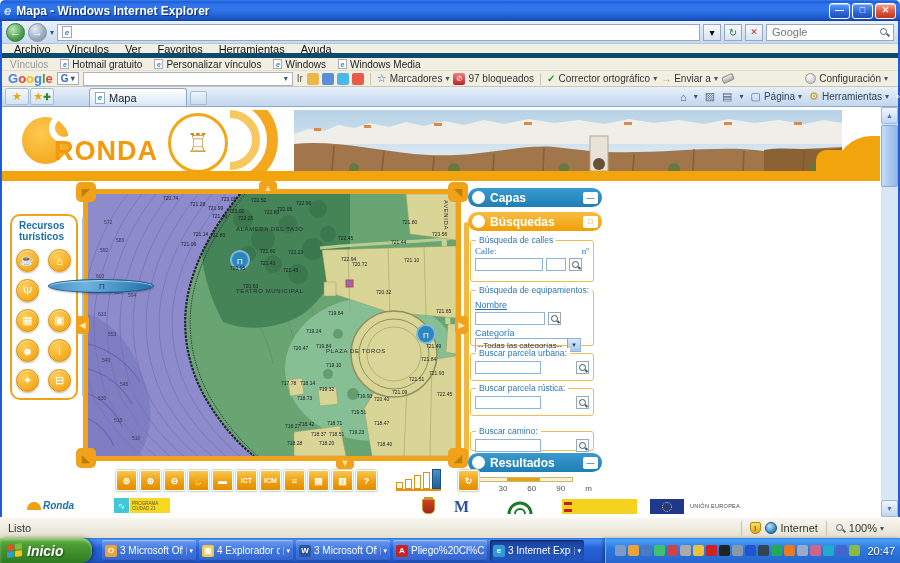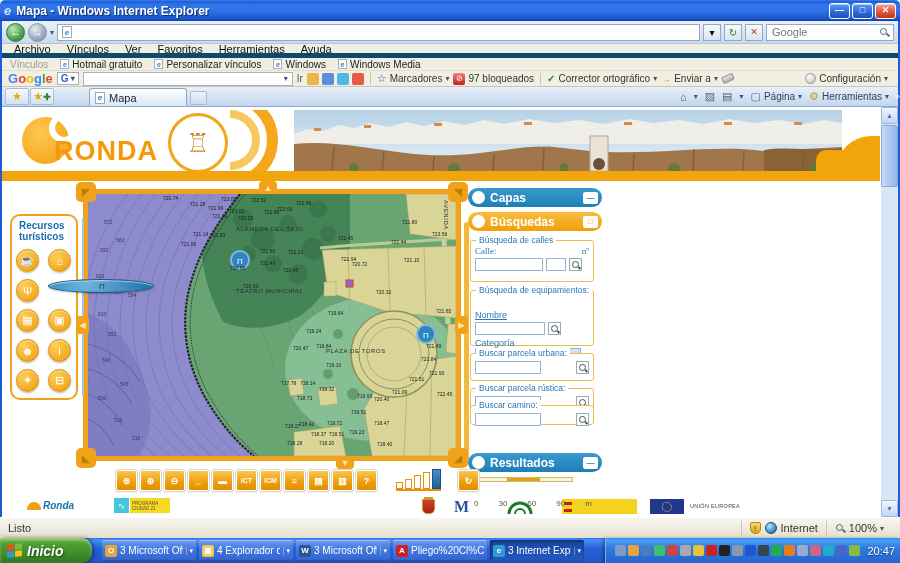--- a/index.html
+++ b/index.html
@@ -134,21 +134,21 @@
   .mag-btn{width:13px;height:13px;border:1px solid #9AB;background:#FDFDF8;position:relative;flex:none;}
   .mag-btn::before{content:'';position:absolute;left:2px;top:2px;width:5px;height:5px;border:1px solid #456;border-radius:50%;}
   .mag-btn::after{content:'';position:absolute;left:8px;top:8px;width:3px;height:1.5px;background:#456;transform:rotate(45deg);}
   .sel{width:106px;height:14px;border:1px solid #8FB4D8;display:flex;align-items:center;font-size:8px;color:#333;padding-left:2px;}
   .sel .dd{margin-left:auto;width:13px;height:12px;background:linear-gradient(#D8E8F8,#A8C8E8);border-left:1px solid #7FA8D8;
     color:#246;font-size:7px;display:flex;align-items:center;justify-content:center;}
   .scale{position:absolute;left:474px;top:477px;font-size:8px;color:#555;z-index:5;}
   .sc-bar{width:99px;height:5px;display:flex;border:1px solid #C8B870;}
   .sc-bar .s1,.sc-bar .s3{flex:1;background:#F8F2D0;}
   .sc-bar .s2{flex:1;background:#E8A010;}
-  .sc-ticks{display:flex;width:103px;margin-top:17px;gap:20px;}
+  .sc-ticks{display:flex;width:103px;margin-top:2px;gap:20px;}
   .sc-ticks span{flex:1;}
   .sc-ticks span:last-child{flex:none;}
   
   #tool-row{position:absolute;left:116px;top:470px;display:flex;gap:3px;align-items:flex-start;z-index:7;}
   .tool-btn{width:21px;height:21px;border-radius:2px;border:1px solid #fff;outline:1px solid #D8D8C8;
     background:linear-gradient(#F9C64F,#EE9D0B 60%,#E08E00);box-shadow:0 1px 2px rgba(0,0,0,.2);
     color:#fff;font-weight:bold;font-size:9px;display:flex;align-items:center;justify-content:center;}
   #zoom-widget{display:flex;align-items:flex-end;gap:2px;margin-left:16px;border-bottom:2px solid #E89008;height:21px;}
   .zbar{width:7px;background:#fff;border:1px solid #E89008;}
   .zbar.zsel{background:linear-gradient(#4A8FC8,#1F5F98);border-color:#1A5080;width:9px;}
@@ -627,21 +627,21 @@
     </div>
     <div class="frow">
       <input class="ti" style="width: 68px;">
       <input class="ti" style="width: 20px;">
       <span class="mag-btn"></span>
     </div>
   </div>
 
   <div class="fs" style="top:290px;height:56px;">
     <span class="lg">Búsqueda de equipamientos:</span>
-    <div style="margin-top:15px;text-decoration:underline;"><span>Nombre</span></div>
+    <div style="margin-top:5px;text-decoration:underline;"><span>Nombre</span></div>
     <div class="frow">
       <input class="ti" style="width: 70px;">
       <span class="mag-btn"></span>
     </div>
     <div style="margin-top:3px;"><span>Categoría</span></div>
     <div class="sel">
       <span>--Todas las categorías--</span>
       <span class="dd">▾</span>
     </div>
   </div>
@@ -655,21 +655,21 @@
   </div>
 
   <div class="fs" style="top:388px;height:28px;">
     <span class="lg">Buscar parcela rústica:</span>
     <div class="frow" style="margin-top:3px;justify-content:space-between;">
       <input class="ti" style="width: 66px;">
       <span class="mag-btn"></span>
     </div>
   </div>
 
-  <div class="fs" style="top:405px;height:20px;">
+  <div class="fs" style="top:431px;height:20px;">
     <span class="lg">Buscar camino:</span>
     <div class="frow" style="margin-top:3px;justify-content:space-between;">
       <input class="ti" style="width: 66px;">
       <span class="mag-btn"></span>
     </div>
   </div>
 
   <div class="pill blue" style="left:468px;top:453px;width:134px;">
     <span class="dot"></span>
     <span>Resultados</span>

